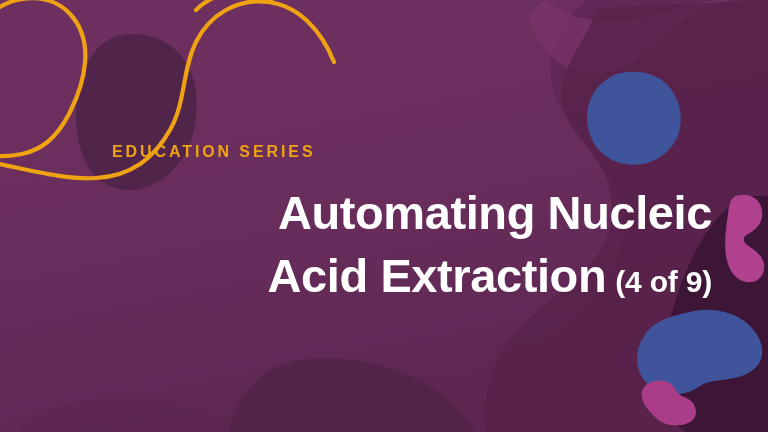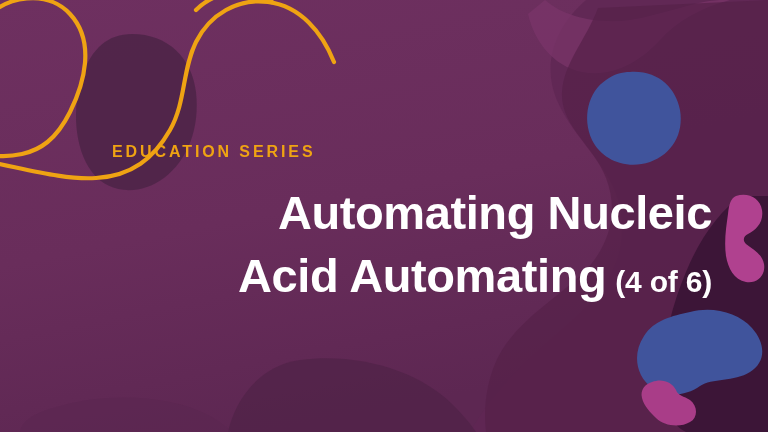--- a/index.html
+++ b/index.html
@@ -181,18 +181,18 @@
     <path d="M196,10
              C216,-10 250,-14 272,2" fill="none" stroke="#efa313" stroke-width="4.2" stroke-linecap="round"></path>
   </svg>
 
   <div id="content">
 
     <div id="eyebrow">EDUCATION SERIES</div>
 
     <h1 id="headline">
       <span class="line">Automating Nucleic</span>
-      <span class="line"><span>Acid Automating</span><span class="count">(4 of 6)</span></span>
+      <span class="line"><span>Acid Extraction</span><span class="count">(4 of 9)</span></span>
     </h1>
 
   </div>
 
 </div>
 
 </body></html>

